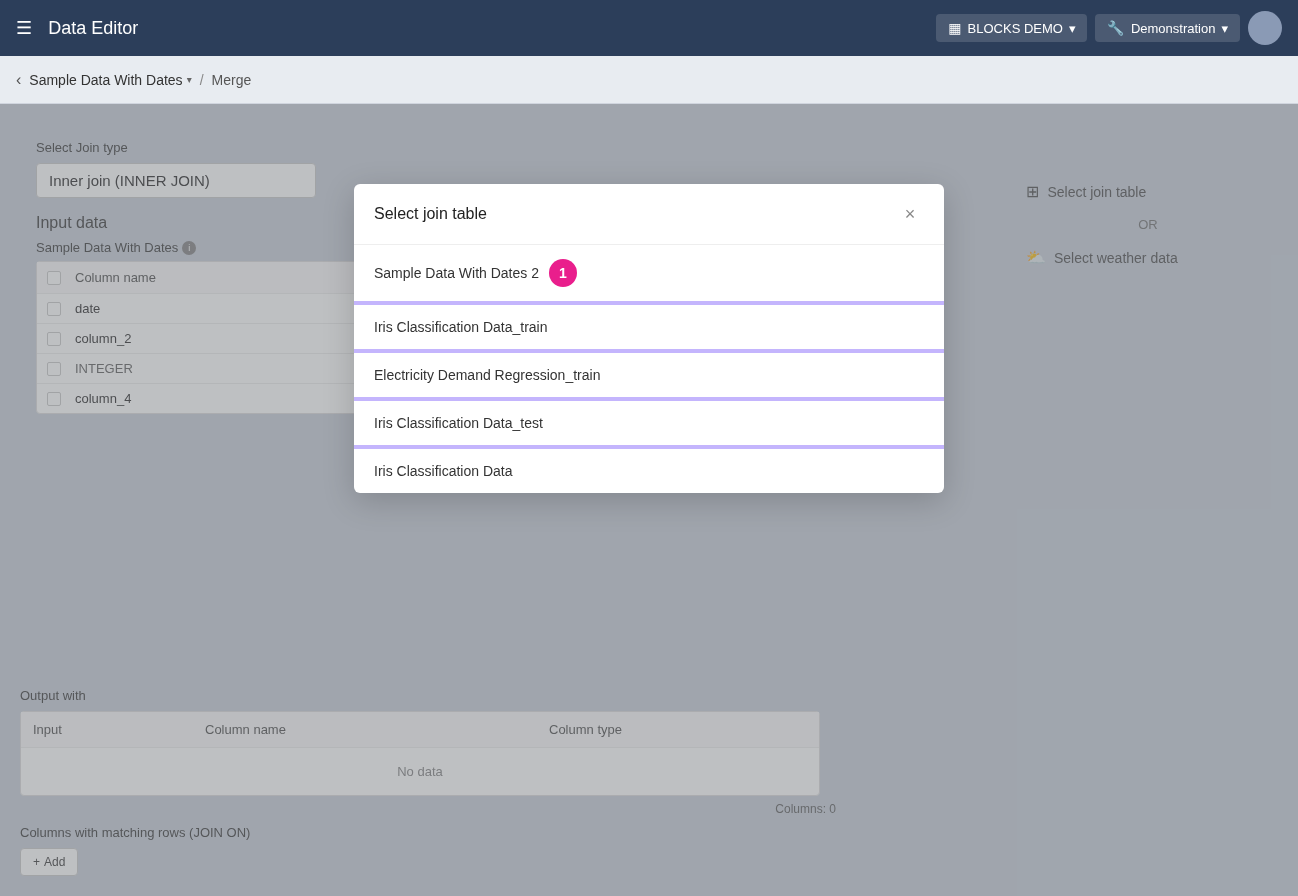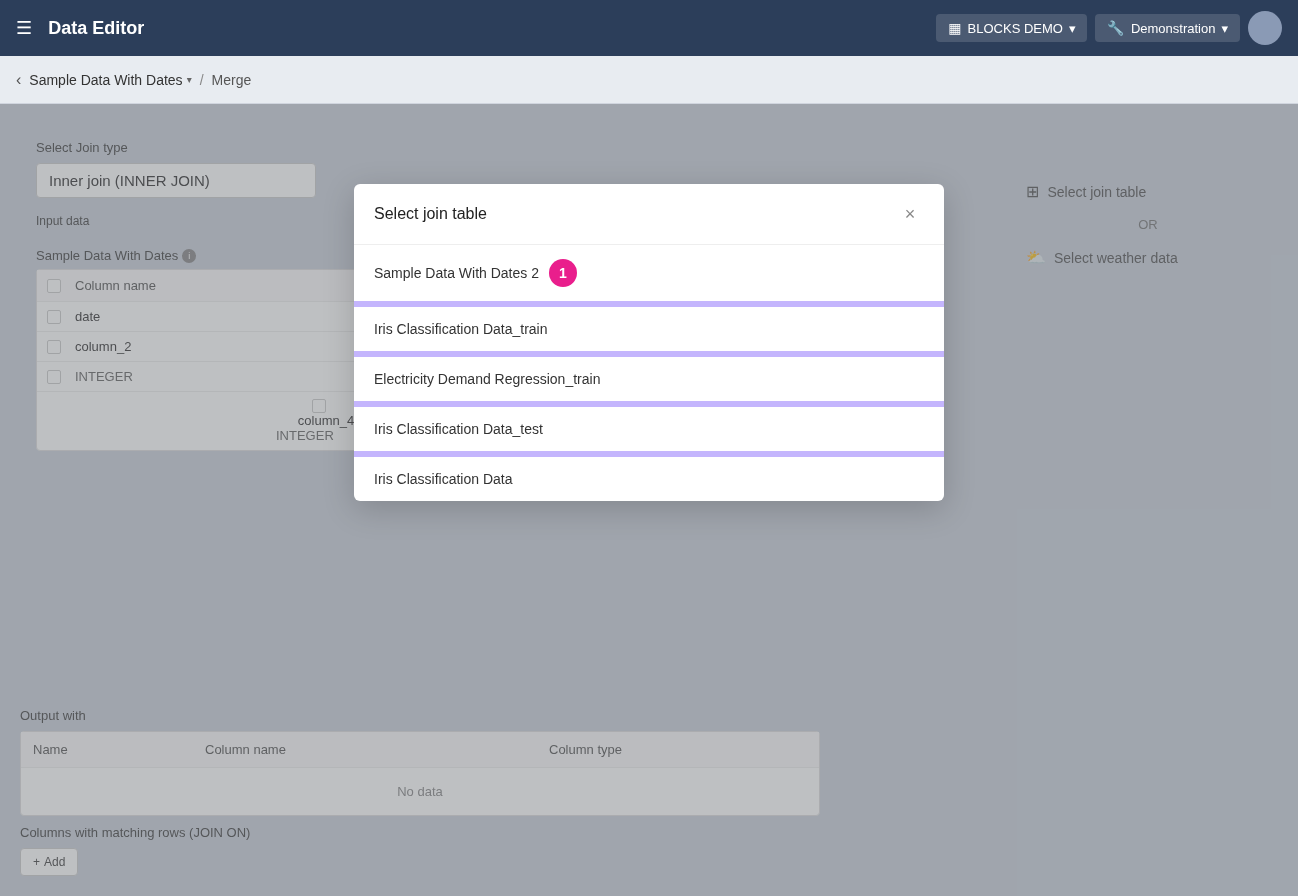--- a/index.html
+++ b/index.html
@@ -10,21 +10,21 @@
       background: #2c3e5a;
       height: 56px;
       display: flex;
       align-items: center;
       padding: 0 16px;
       gap: 12px;
       position: relative;
       z-index: 10;
     }
     .nav-hamburger { color: #fff; font-size: 18px; cursor: pointer; margin-right: 4px; }
-    .nav-title { color: #fff; font-size: 18px; font-weight: 700; flex: 1; }
+    .nav-title { color: #fff; font-size: 18px; font-weight: 400; flex: 1; }
     .nav-right { display: flex; align-items: center; gap: 8px; }
     .nav-btn {
       background: rgba(255,255,255,0.15);
       border: none;
       border-radius: 4px;
       color: #fff;
       padding: 6px 12px;
       font-size: 13px;
       cursor: pointer;
       display: flex;
@@ -78,21 +78,21 @@
       background: #fff;
       border: 1px solid #ccc;
       border-radius: 4px;
       padding: 8px 12px;
       font-size: 15px;
       width: 280px;
       color: #333;
       margin-bottom: 16px;
     }
 
-    .input-data-label { font-size: 12px; color: #444; margin-bottom: 20px; }
+    .input-data-label { font-size: 16px; color: #444; margin-bottom: 8px; }
     .dataset-header {
       font-size: 13px;
       color: #444;
       margin-bottom: 6px;
       display: flex;
       align-items: center;
       gap: 4px;
     }
     .info-icon {
       width: 14px; height: 14px;
@@ -121,21 +121,21 @@
       color: #555;
       font-weight: 500;
     }
     .data-table-row {
       display: flex;
       align-items: center;
       padding: 7px 10px;
       border-bottom: 1px solid #eee;
       color: #333;
     }
-    .data-table-row:last-child { border-bottom: none; flex-direction: column; }
+    .data-table-row:last-child { border-bottom: none; }
     .col-check { width: 28px; }
     .col-name { flex: 1; }
     .col-type { width: 100px; color: #666; }
     .checkbox {
       width: 14px; height: 14px;
       border: 1px solid #ccc;
       border-radius: 2px;
       background: #fff;
     }
 
@@ -280,21 +280,21 @@
       display: flex;
       align-items: center;
       justify-content: center;
       border-radius: 4px;
     }
     .modal-body { padding: 0; }
     .modal-item {
       padding: 14px 20px;
       font-size: 14px;
       color: #333;
-      border-bottom: 6px solid #c4b5fd;
+      border-bottom: 4px solid #c4b5fd;
       cursor: pointer;
       display: flex;
       align-items: center;
       gap: 10px;
     }
     .modal-item:last-child { border-bottom: none; }
 
     
     .badge-1 {
       width: 28px; height: 28px;
@@ -398,26 +398,27 @@
     <div class="weather-btn">
       <span class="cloud-icon">⛅</span>
       <span>Select weather data</span>
     </div>
   </div>
 
   <div class="output-section">
     <div class="output-label">Output with</div>
     <div class="output-table">
       <div class="output-table-header">
-        <div class="out-col-name">Name</div>
+        <div class="out-col-name">Input</div>
         <div class="out-col-colname">Column name</div>
         <div class="out-col-type">Column type</div>
       </div>
       <div class="output-no-data">No data</div>
     </div>
+    <div class="output-stats">Columns: 0</div>
   </div>
 
   <div class="join-on-section">
     <div class="join-on-label">Columns with matching rows (JOIN ON)</div>
     <button class="add-btn">
       <span>+</span>
       <span>Add</span>
     </button>
   </div>
 

